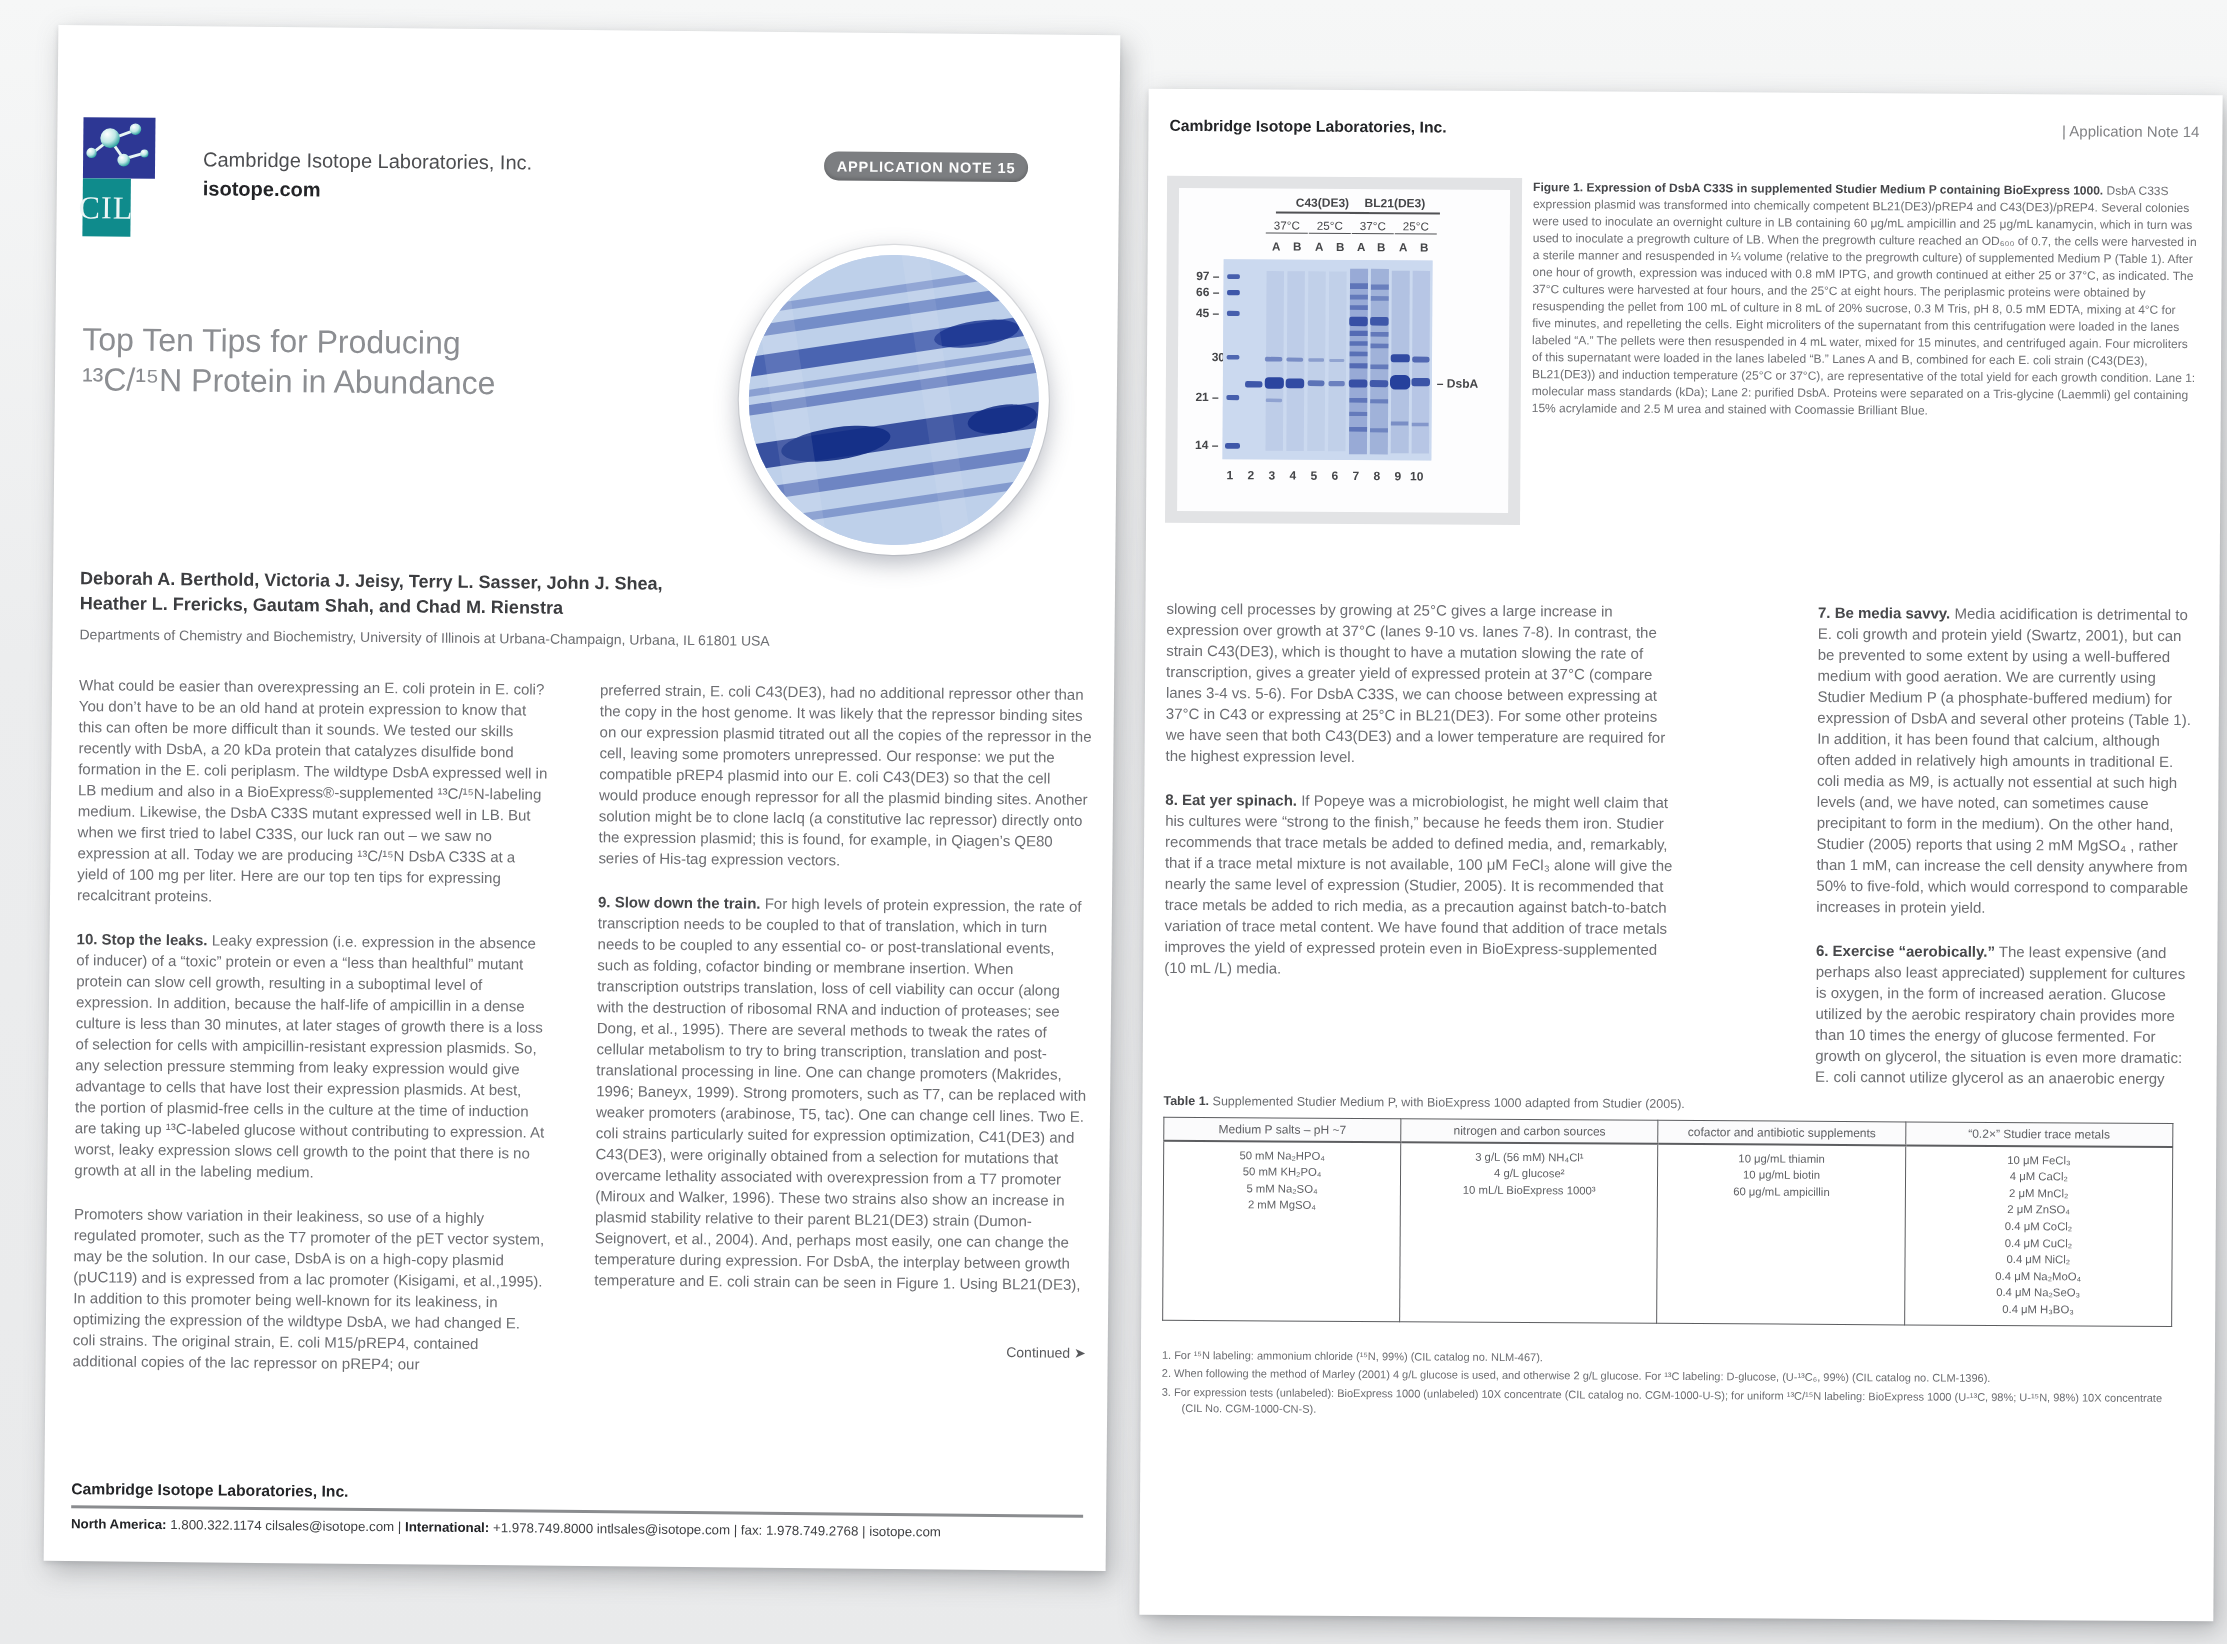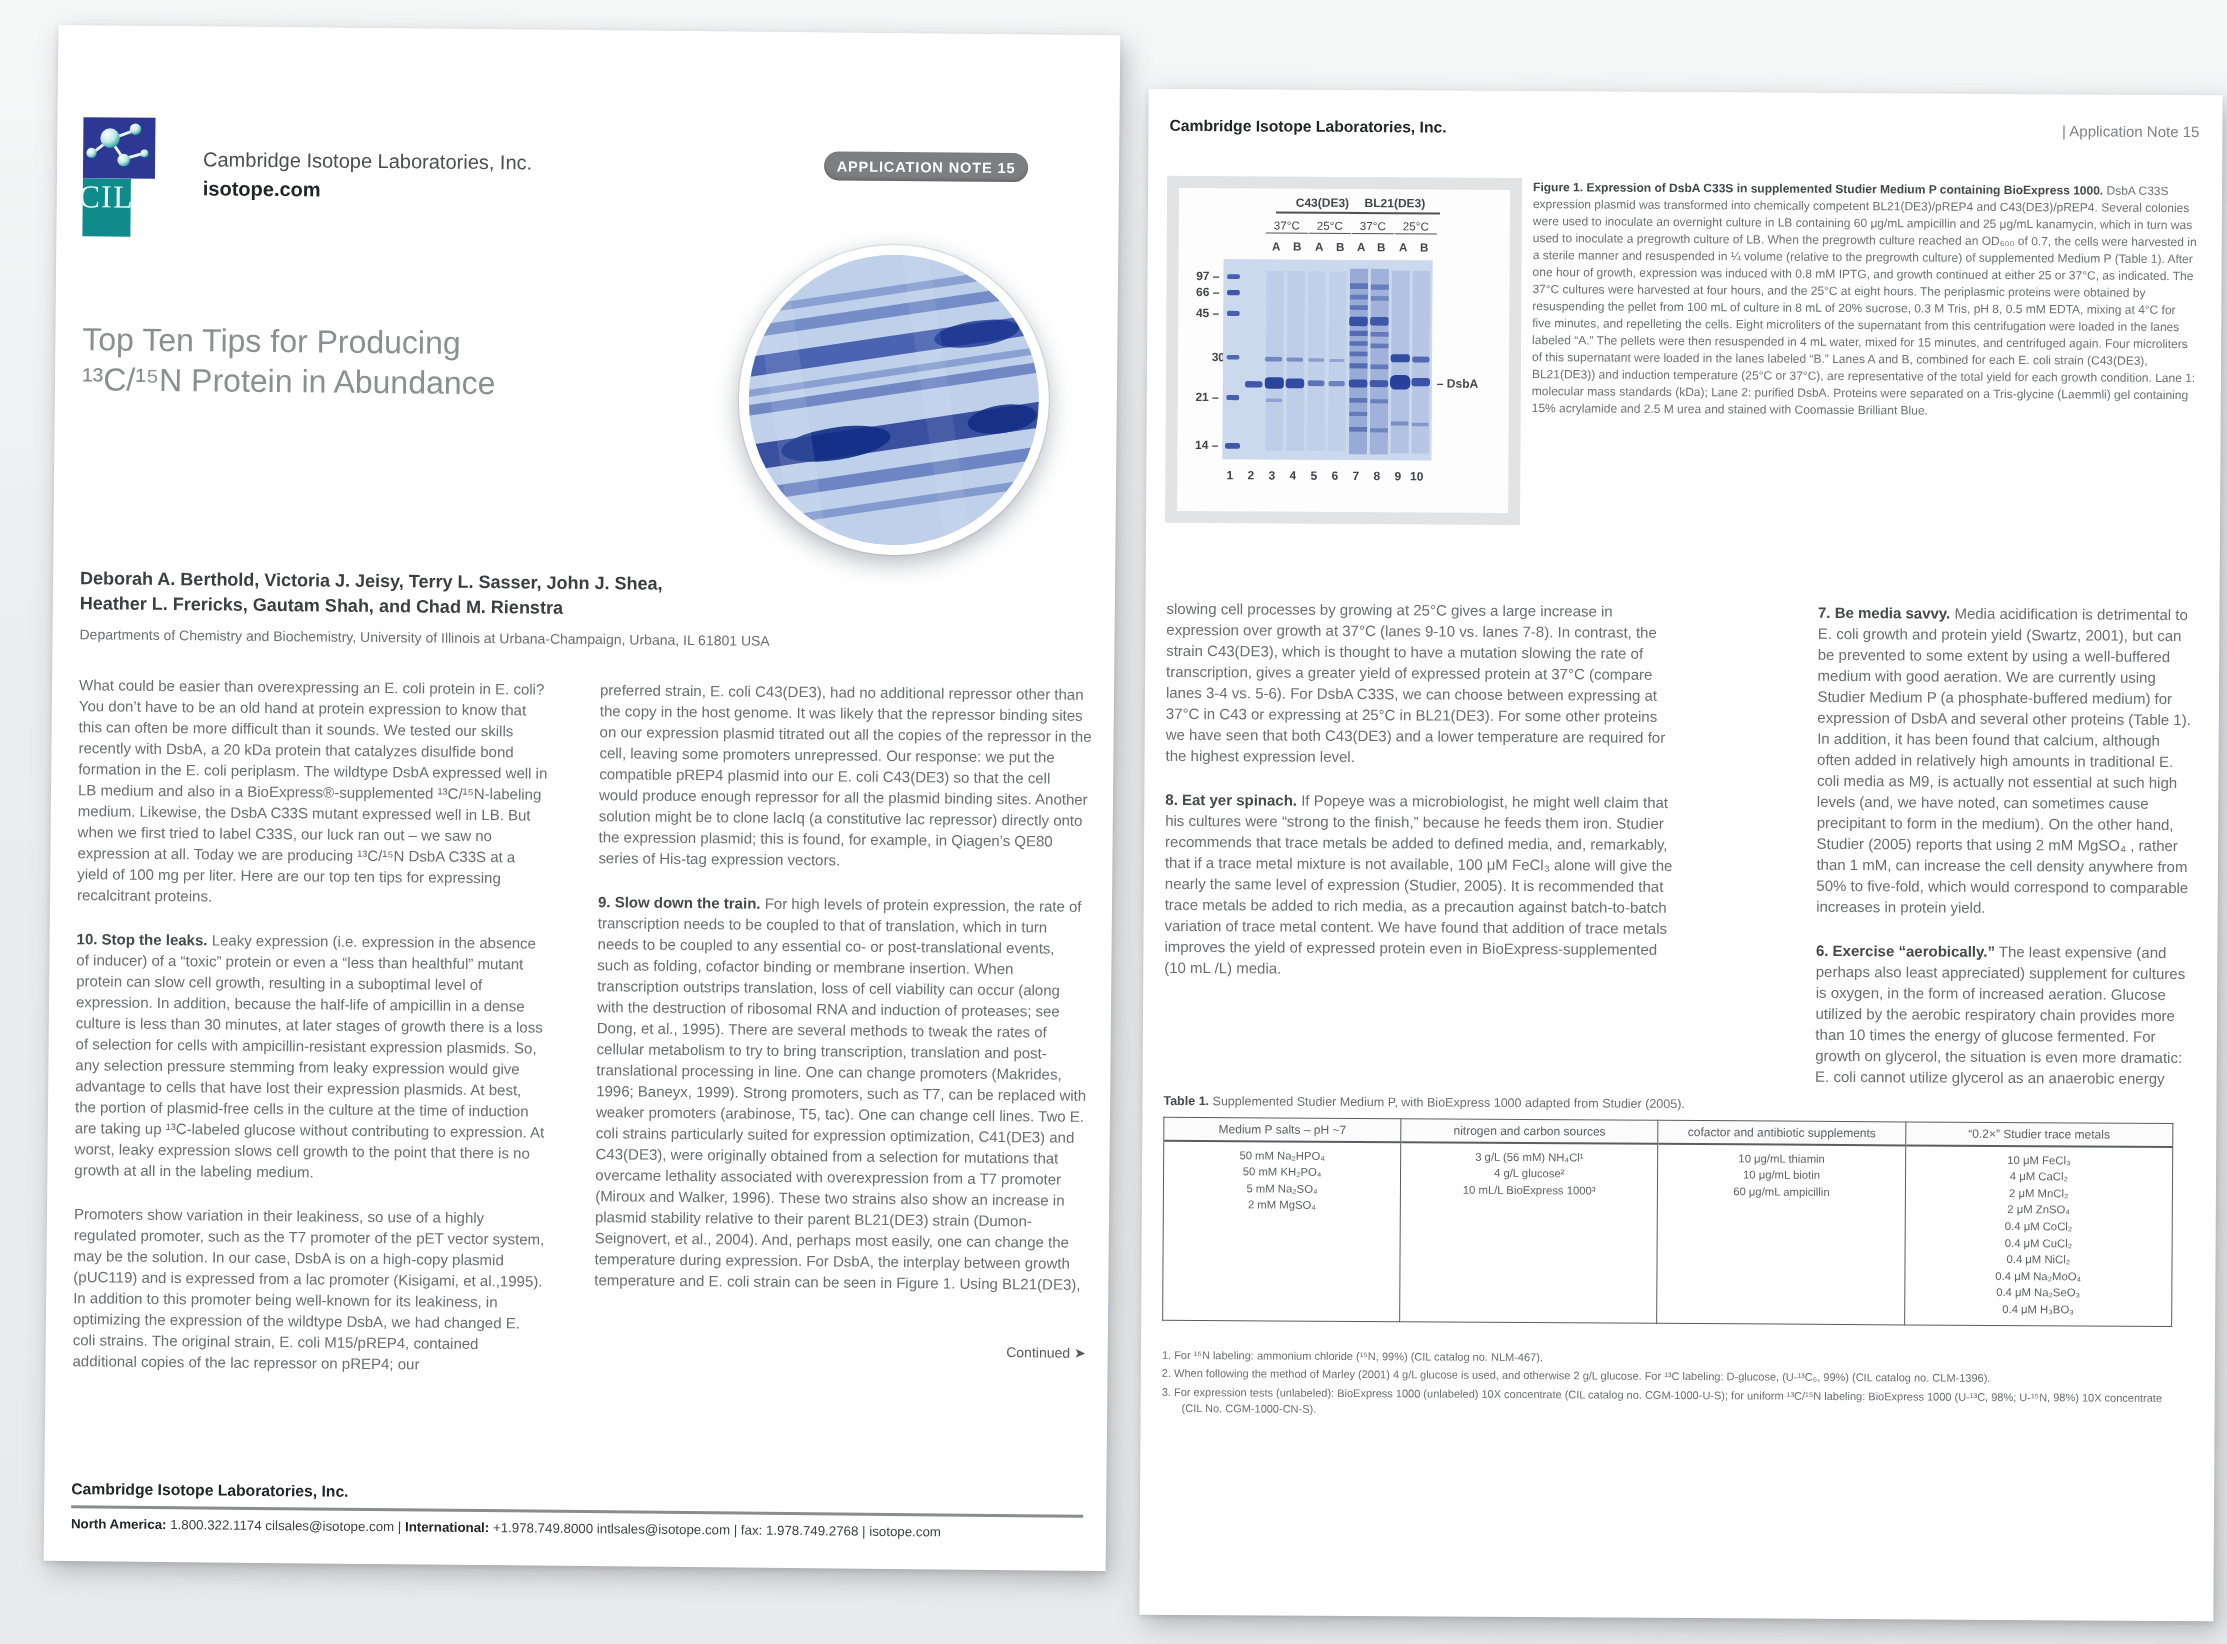--- a/index.html
+++ b/index.html
@@ -9,21 +9,21 @@
     font-family:"Liberation Sans","DejaVu Sans",sans-serif;
     -webkit-font-smoothing:antialiased;
   }
   .page{position:absolute;background:#fff;box-shadow:5.8px 9.3px 25.5px rgba(110,112,118,.45),0 2.3px 5.8px rgba(120,122,126,.25);}
   .page1{left:51px;top:30px;width:1062px;height:1536px;transform:rotate(.55deg);transform-origin:50% 50%;}
   .page2{left:1144px;top:92px;width:1074px;height:1526px;transform:rotate(.35deg);transform-origin:50% 50%;}
 
   
   .logo{position:absolute;left:25.5px;top:92px;width:72px;height:119px;}
   .logo-top{width:72px;height:61px;background:#2d3794;}
-  .logo-bottom{width:48px;height:58px;background:#0f8b8c;display:flex;align-items:flex-start;justify-content:center;}
+  .logo-bottom{width:48px;height:58px;background:#0f8b8c;display:flex;align-items:center;justify-content:center;}
   .logo-bottom span{font-family:"Liberation Serif","DejaVu Serif",serif;color:#eef6f6;font-size:32px;letter-spacing:1.2px;}
   .brandline{position:absolute;left:146px;top:122px;}
   .brand-company{font-size:20px;color:#4c4d50;}
   .brand-site{font-size:20px;font-weight:bold;color:#232427;margin-top:5.8px;}
   .badge{position:absolute;left:767px;top:119px;width:204px;height:29px;border-radius:16px;
     background:#7c7e81;display:flex;align-items:center;justify-content:center;
     box-shadow:inset 0 -2.3px 3.5px rgba(0,0,0,.18);}
   .badge span{color:#fdfdfd;font-weight:bold;font-size:14.5px;letter-spacing:0.9px;}
   .circle-photo{position:absolute;left:684px;top:212px;width:290px;height:290px;border-radius:50%;
     border:10.4px solid #ffffff;box-shadow:0 8px 23px rgba(90,98,116,.45),0 0 0 1.2px #e8e9ea;overflow:hidden;background:#bfd0eb;}
@@ -158,21 +158,21 @@
     <div class="fcompany">Cambridge Isotope Laboratories, Inc.</div>
     <div class="frule"></div>
     <div class="fcontact"><b>North America:</b><span> 1.800.322.1174  cilsales@isotope.com  |  </span><b>International:</b><span> +1.978.749.8000  intlsales@isotope.com  |  fax: 1.978.749.2768  |  isotope.com</span></div>
   </div>
 </div>
 
 <div class="page page2">
 
   <div class="p2header">
     <span class="p2h-left">Cambridge Isotope Laboratories, Inc.</span>
-    <span class="p2h-right">| Application Note 15</span>
+    <span class="p2h-right">| Application Note 14</span>
   </div>
 
   <div class="figframe">
     <div class="figpanel">
 
       <span class="gel-group" style="left:97px;top:7px;width:93px;">C43(DE3)</span>
       <span class="gel-group" style="left:171px;top:7px;width:90px;">BL21(DE3)</span>
 
       <span class="gel-temp" style="left:87px;top:30px;width:42px;">37°C</span>
       <span class="gel-temp" style="left:130px;top:30px;width:42px;">25°C</span>

